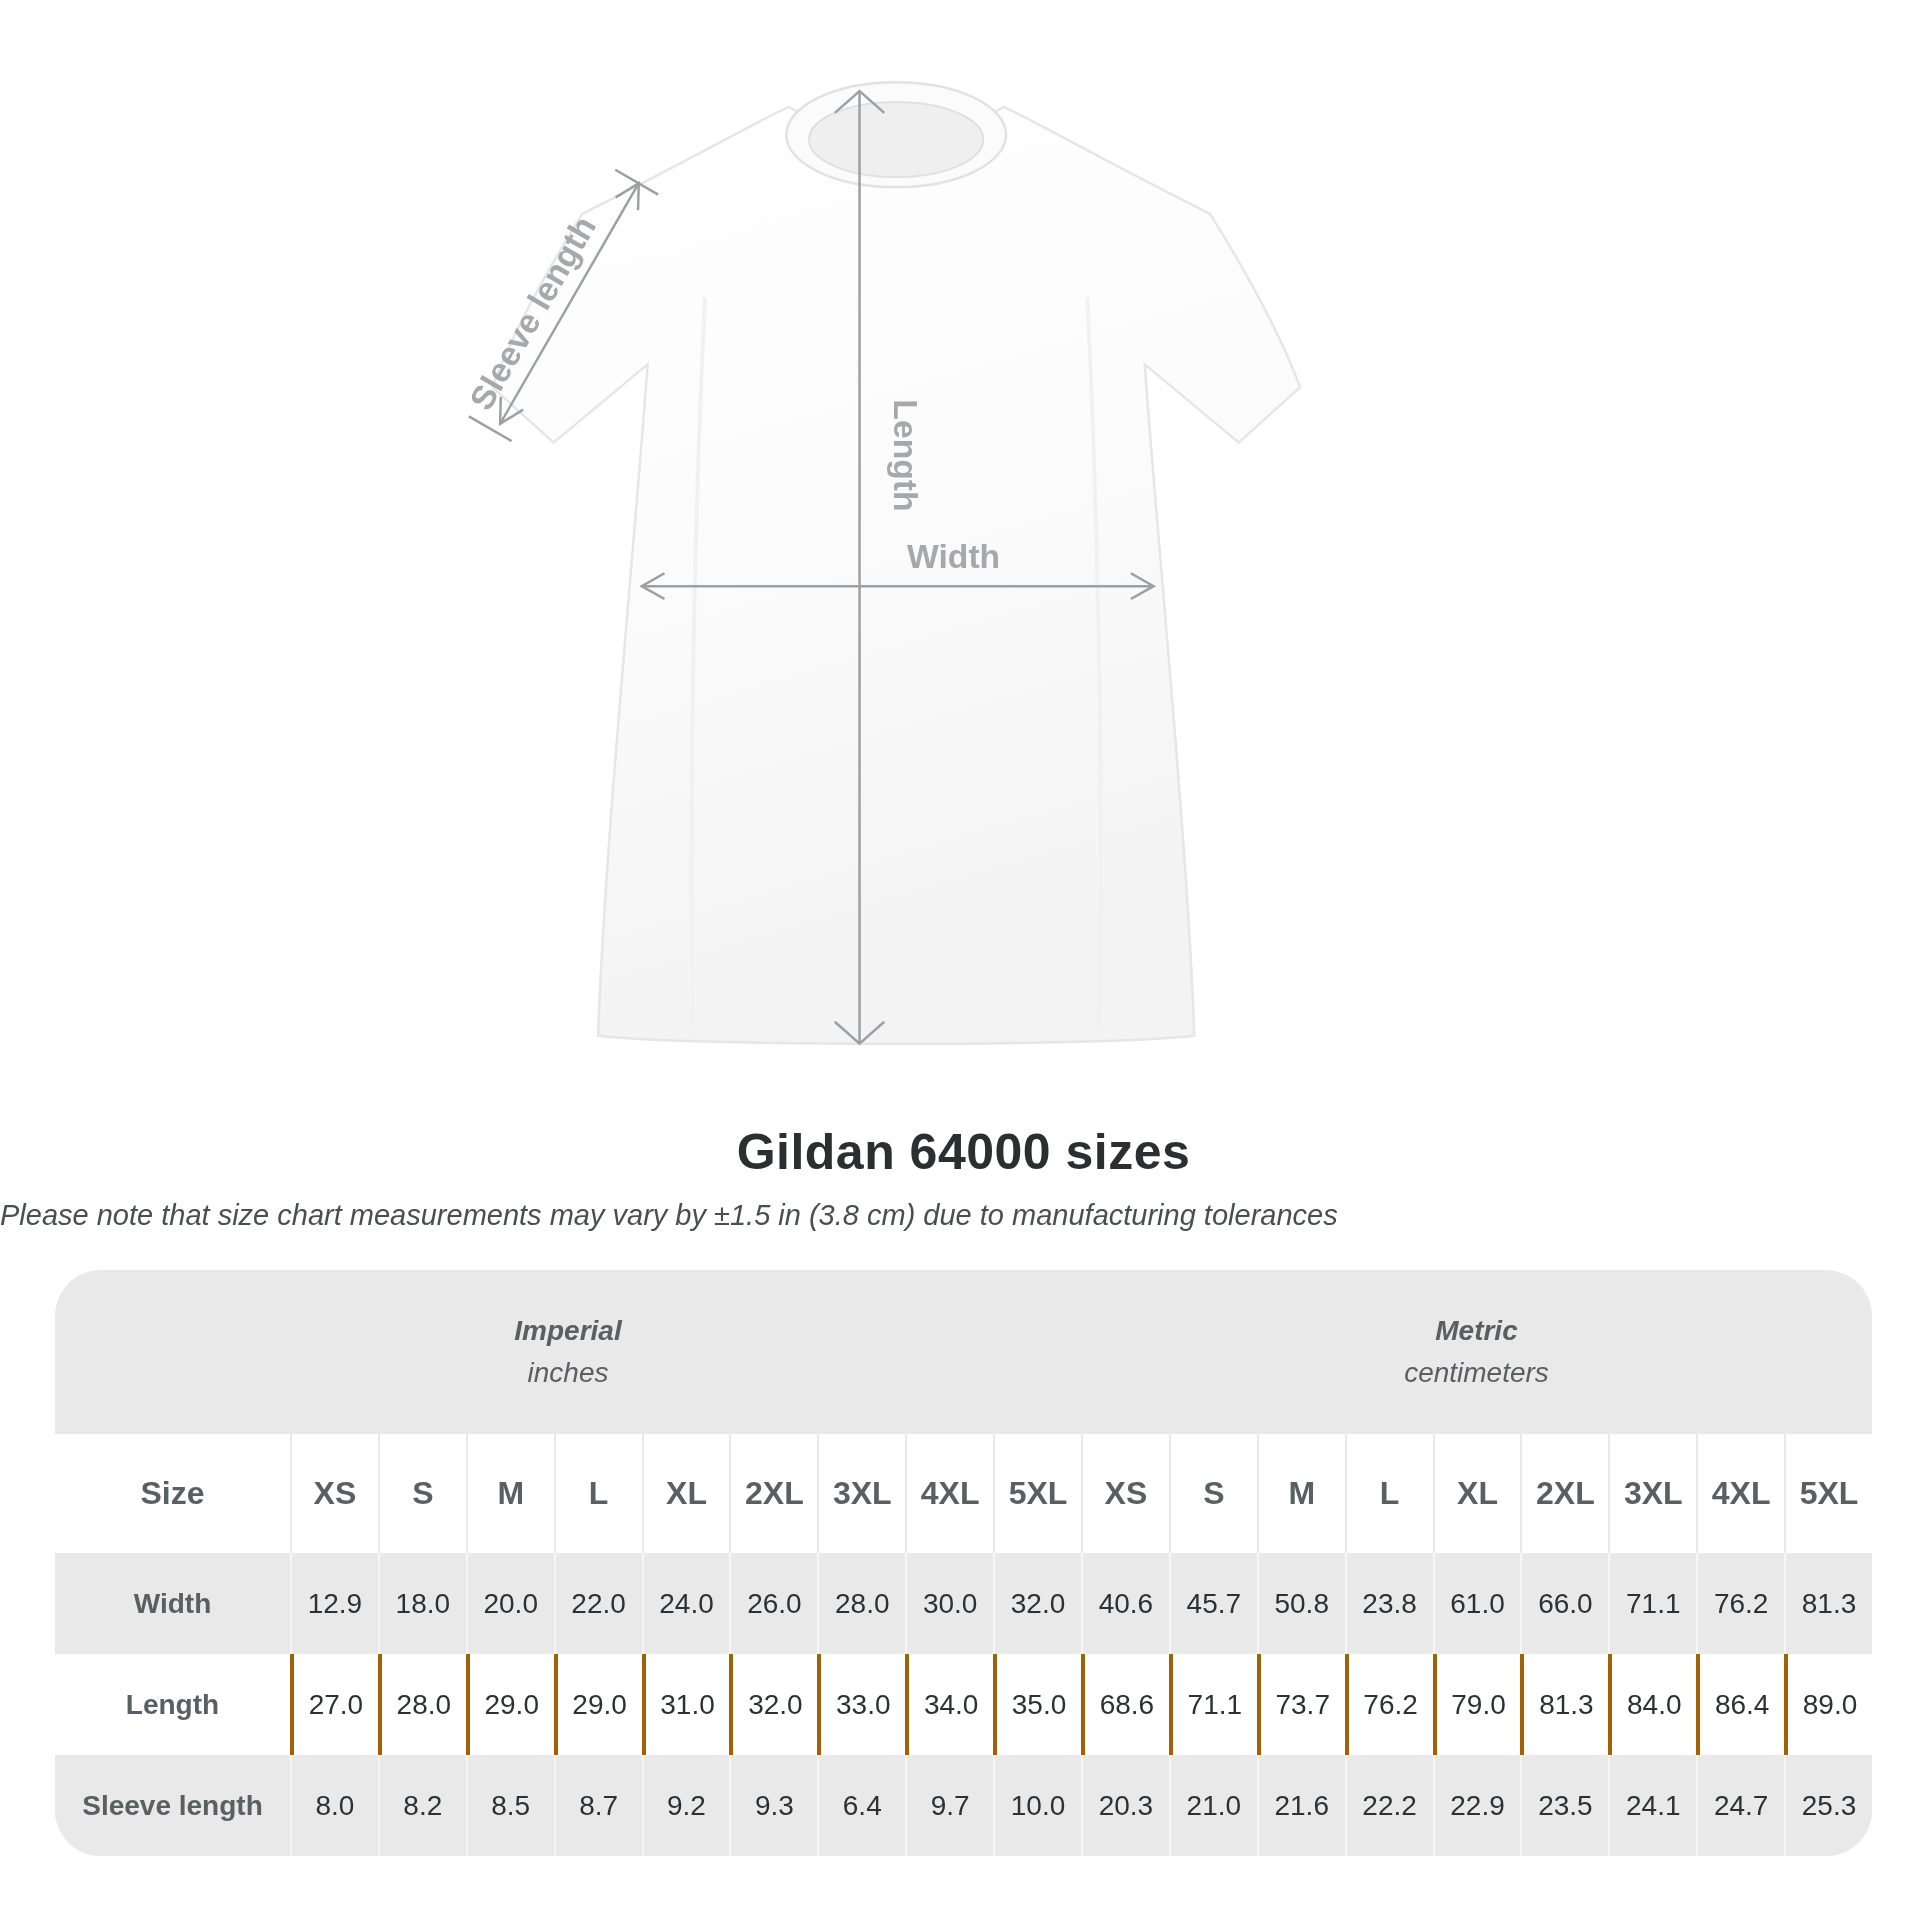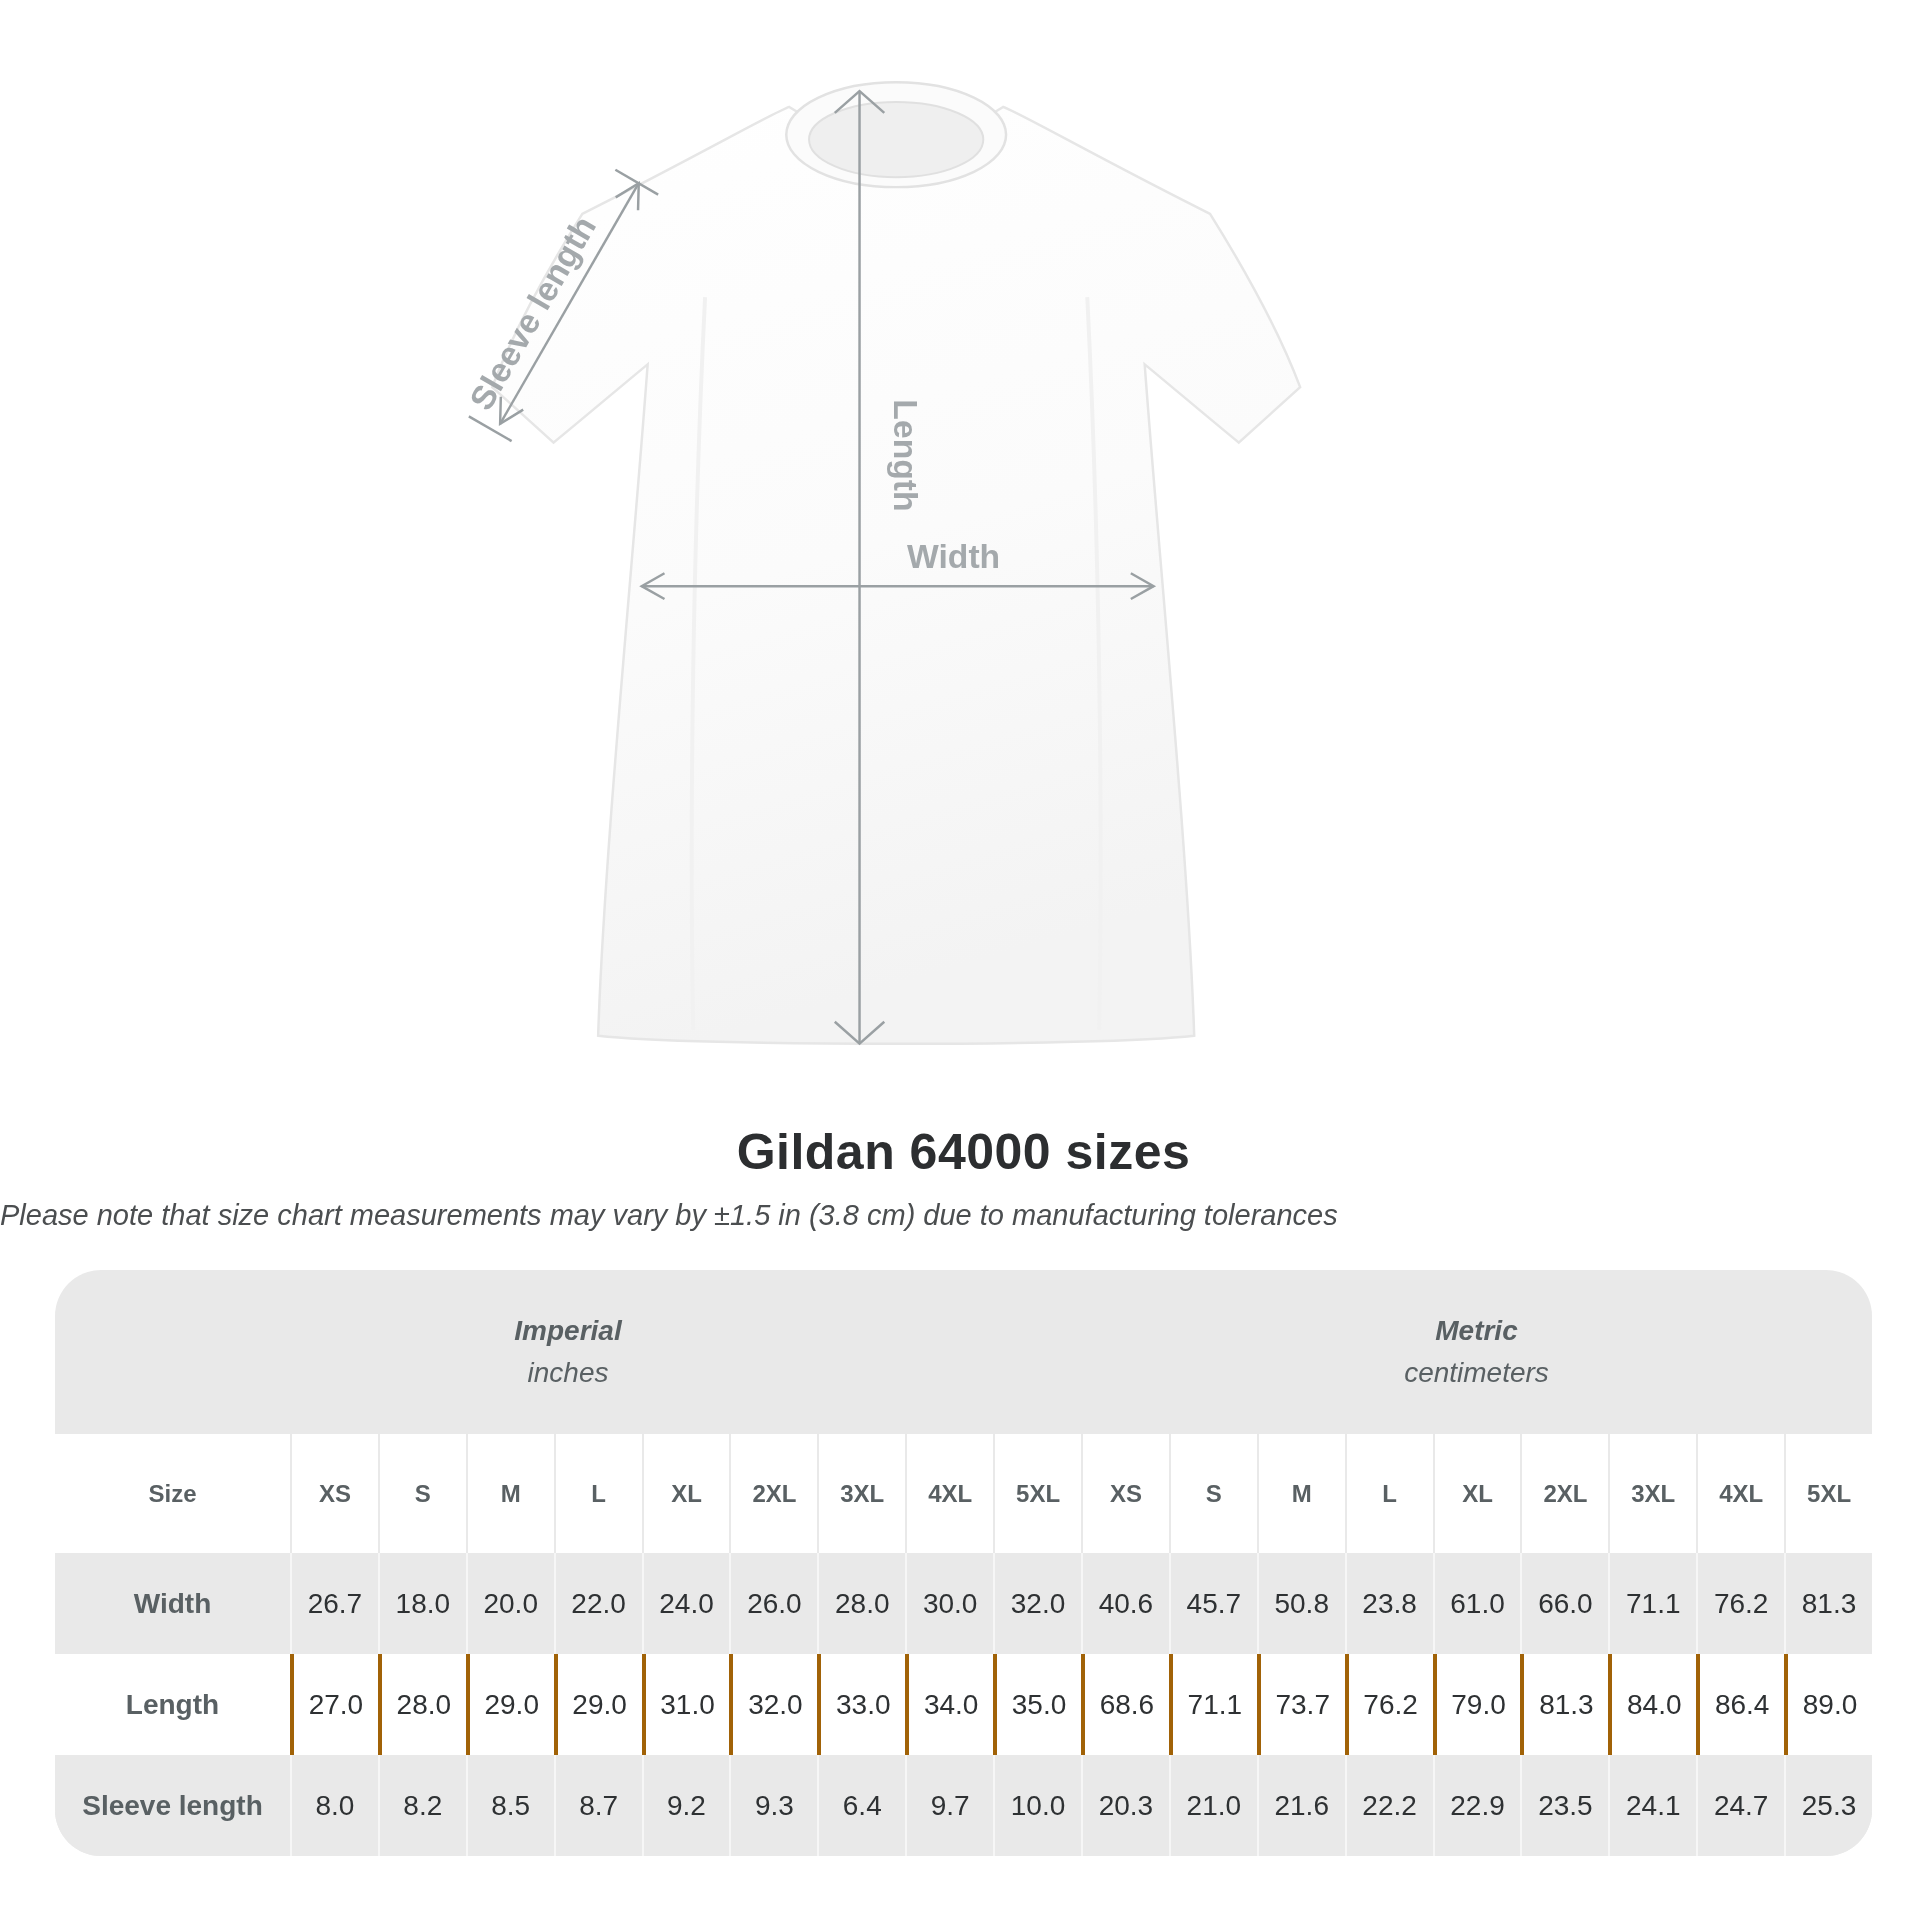--- a/index.html
+++ b/index.html
@@ -54,21 +54,21 @@
   .g1{grid-column:span 9;}
   .group-label{
     font-size:28px;font-weight:bold;font-style:italic;color:#596063;
   }
   .group-sub{
     font-size:28px;font-style:italic;color:#596063;
   }
   .hdr{
     background:#ffffff;
     height:119px;
-    font-weight:bold;font-size:24px;color:#596063;
+    font-weight:bold;font-size:32px;color:#596063;
     border-left:2px solid #e9e9e9;
   }
   .corner{border-left:none;}
   .lbl{
     font-weight:bold;font-size:28px;color:#596063;
     height:101px;
   }
   .val{
     font-size:28px;color:#2e3133;
     height:101px;
@@ -164,21 +164,21 @@
         <div class="cell hdr">XS</div>
         <div class="cell hdr">S</div>
         <div class="cell hdr">M</div>
         <div class="cell hdr">L</div>
         <div class="cell hdr">XL</div>
         <div class="cell hdr">2XL</div>
         <div class="cell hdr">3XL</div>
         <div class="cell hdr">4XL</div>
         <div class="cell hdr">5XL</div>
         <div class="cell lbl rg">Width</div>
-        <div class="cell val sep rg">26.7</div>
+        <div class="cell val sep rg">12.9</div>
         <div class="cell val sep rg">18.0</div>
         <div class="cell val sep rg">20.0</div>
         <div class="cell val sep rg">22.0</div>
         <div class="cell val sep rg">24.0</div>
         <div class="cell val sep rg">26.0</div>
         <div class="cell val sep rg">28.0</div>
         <div class="cell val sep rg">30.0</div>
         <div class="cell val sep rg">32.0</div>
         <div class="cell val sep rg">40.6</div>
         <div class="cell val sep rg">45.7</div>

